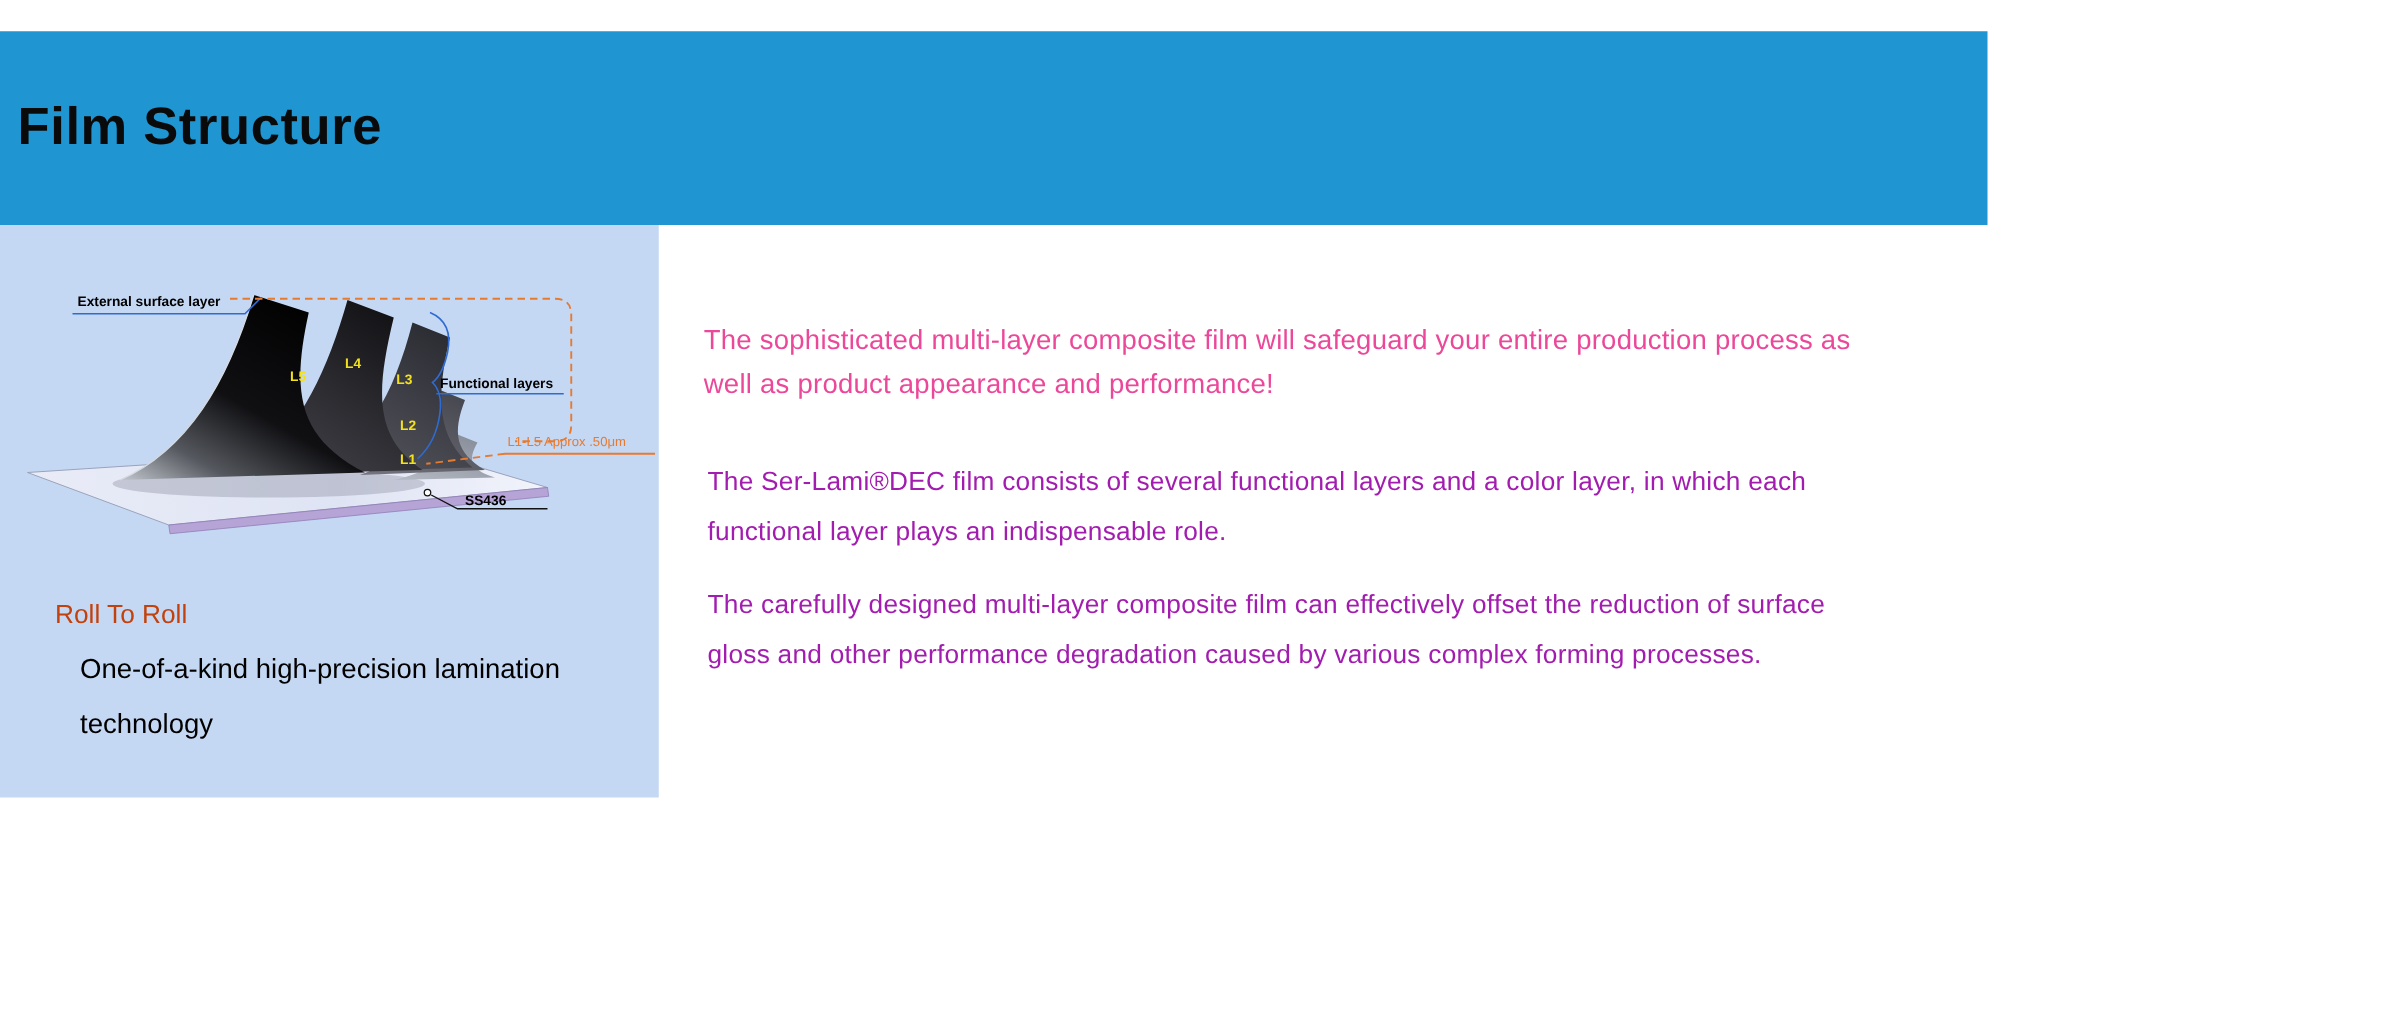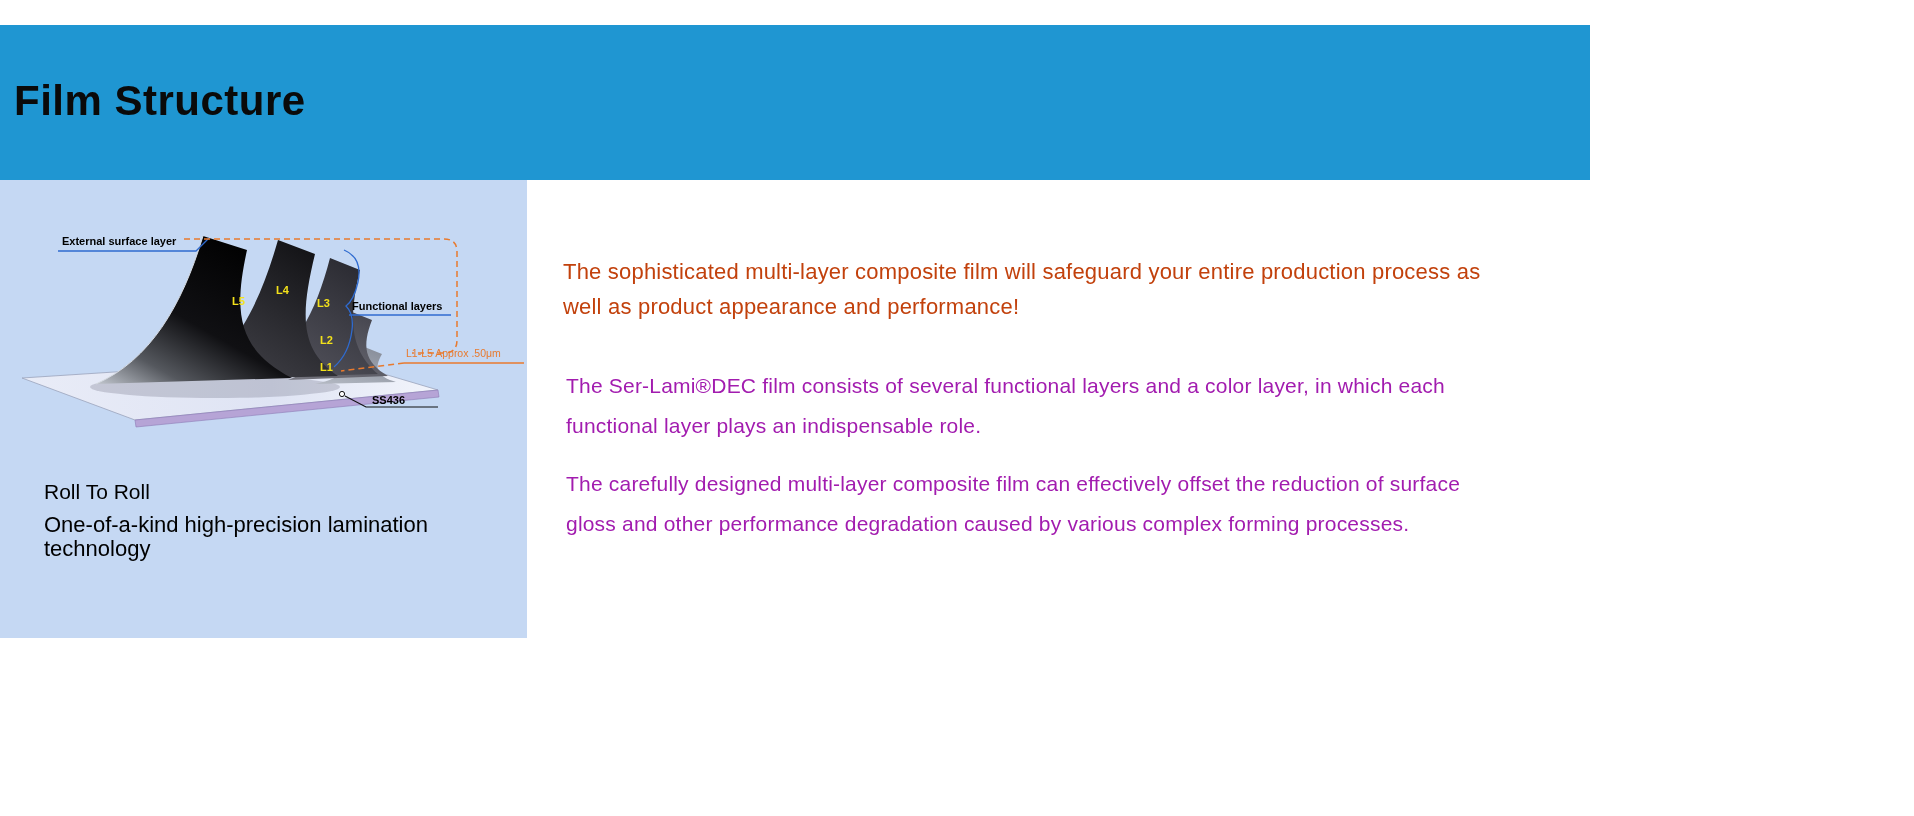--- a/index.html
+++ b/index.html
@@ -20,28 +20,28 @@
   }
 
   
   .panel {
     position:absolute; top:180px; left:0; width:527px; height:458px;
     background:#c5d8f3;
   }
   .panel svg { position:absolute; top:8px; left:0; }
 
   .caption { position:absolute; left:44px; top:300px; width:468px; }
-  .caption-line1 { font-size:21px; color:#000000; margin-bottom:9px; }
-  .caption-line2 { font-size:22px; color:#000000; line-height:24px; }
+  .caption-line1 { font-size:21px; color:#c2410c; margin-bottom:9px; }
+  .caption-line2 { font-size:22px; color:#000000; line-height:44px;margin-left:20px; }
 
   
   .content { position:absolute; top:180px; left:563px; width:950px; }
   .headline {
     position:absolute; top:74px; left:0; width:935px;
-    font-size:22px; color:#c2410c; line-height:35px; letter-spacing:0.2px;
+    font-size:22px; color:#ec4899; line-height:35px; letter-spacing:0.2px;
   }
   .para {
     position:absolute; left:3px; width:940px;
     font-size:21px; color:#a21caf; line-height:40px; letter-spacing:0.2px;
   }
   .para-1 { top:186px; }
   .para-2 { top:284px; }
 
   
   .callout-text { font-family:"Liberation Sans",sans-serif; font-size:11px; font-weight:bold; fill:#000; }

